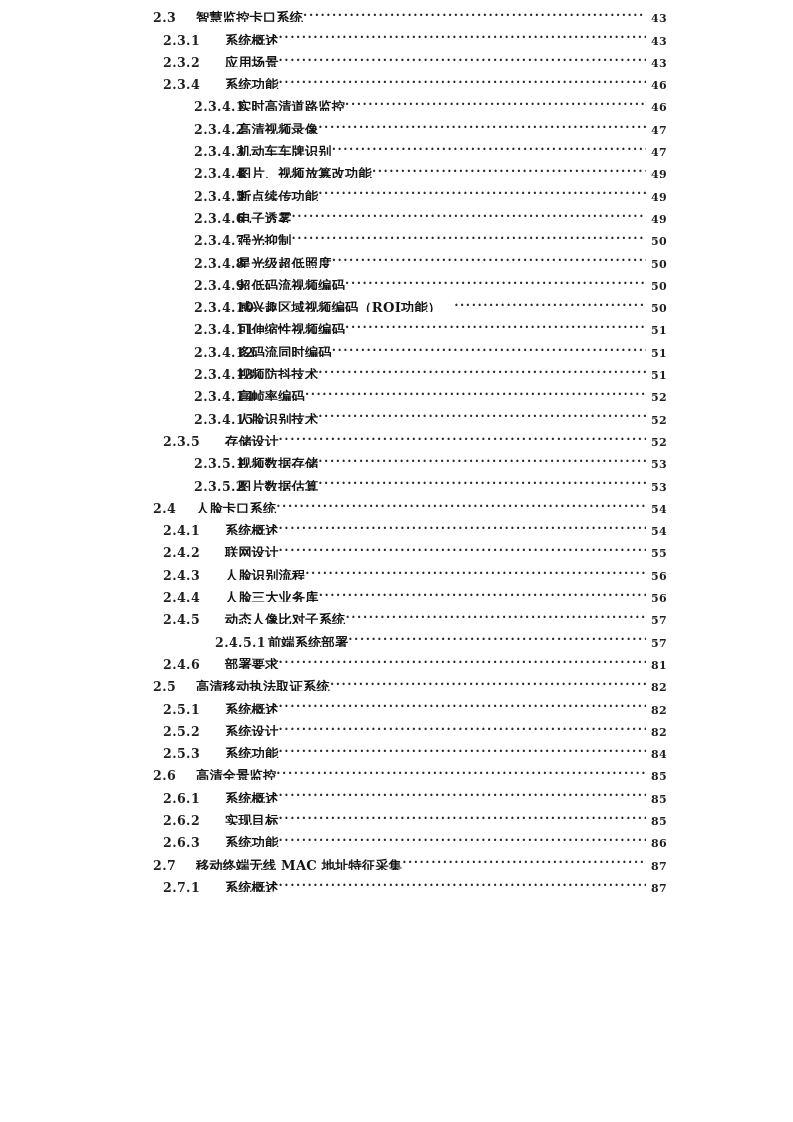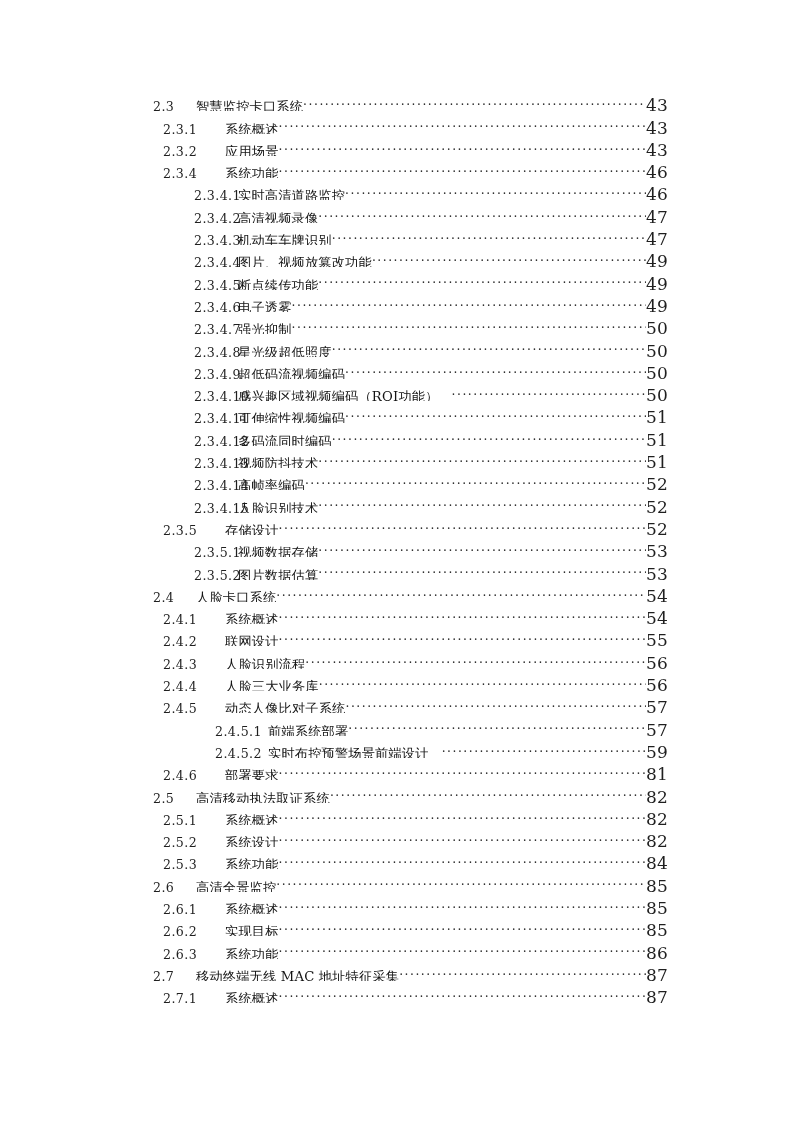--- a/index.html
+++ b/index.html
@@ -17,21 +17,21 @@
     -webkit-font-smoothing: antialiased;
   }
 
   #toc-page {
     position: absolute;
     left: 0;
     top: 0;
     width: 687px;
     height: 1122px;
     box-sizing: border-box;
-    padding-top: 89px;
+    font-weight: bold;
   }
 
   #toc-list {
     width: 522px;
     margin: 0 0 0 150px;
     padding: 0;
     list-style: none;
   }
 
   .toc-row {
@@ -74,22 +74,22 @@
     letter-spacing: 1.55px;
     color: #2a2a2a;
     white-space: nowrap;
     line-height: 1;
   }
   .toc-leader.gap::after { left: 13px; }
 
   .toc-page {
     flex: 0 0 auto;
     width: 26px;
-    text-align: left;
-    font-size: 17px;
+    text-align: center;
+    font-size: 11px;
     color: #1f1f1f;
     letter-spacing: 0.3px;
   }
 
   
   .lvl2 .toc-num   { width: 43px; margin-left: 3px; }
   .lvl2 .toc-title { margin-right: 0px; }
 
   .lvl3 .toc-num   { width: 62px; margin-left: 13px; }
   .lvl3 .toc-title { margin-right: 0px; }
@@ -272,26 +272,20 @@
         <span class="toc-title">动态人像比对子系统</span>
         <span class="toc-leader"></span>
         <span class="toc-page">57</span>
       </li>
       <li class="toc-row lvl5">
         <span class="toc-num">2.4.5.1</span>
         <span class="toc-title">前端系统部署</span>
         <span class="toc-leader"></span>
         <span class="toc-page">57</span>
       </li>
-      <li class="toc-row lvl5">
-        <span class="toc-num">2.4.5.2</span>
-        <span class="toc-title">实时布控预警场景前端设计</span>
-        <span class="toc-leader gap"></span>
-        <span class="toc-page">59</span>
-      </li>
       <li class="toc-row lvl3">
         <span class="toc-num">2.4.6</span>
         <span class="toc-title">部署要求</span>
         <span class="toc-leader"></span>
         <span class="toc-page">81</span>
       </li>
       <li class="toc-row lvl2">
         <span class="toc-num">2.5</span>
         <span class="toc-title">高清移动执法取证系统</span>
         <span class="toc-leader"></span>

